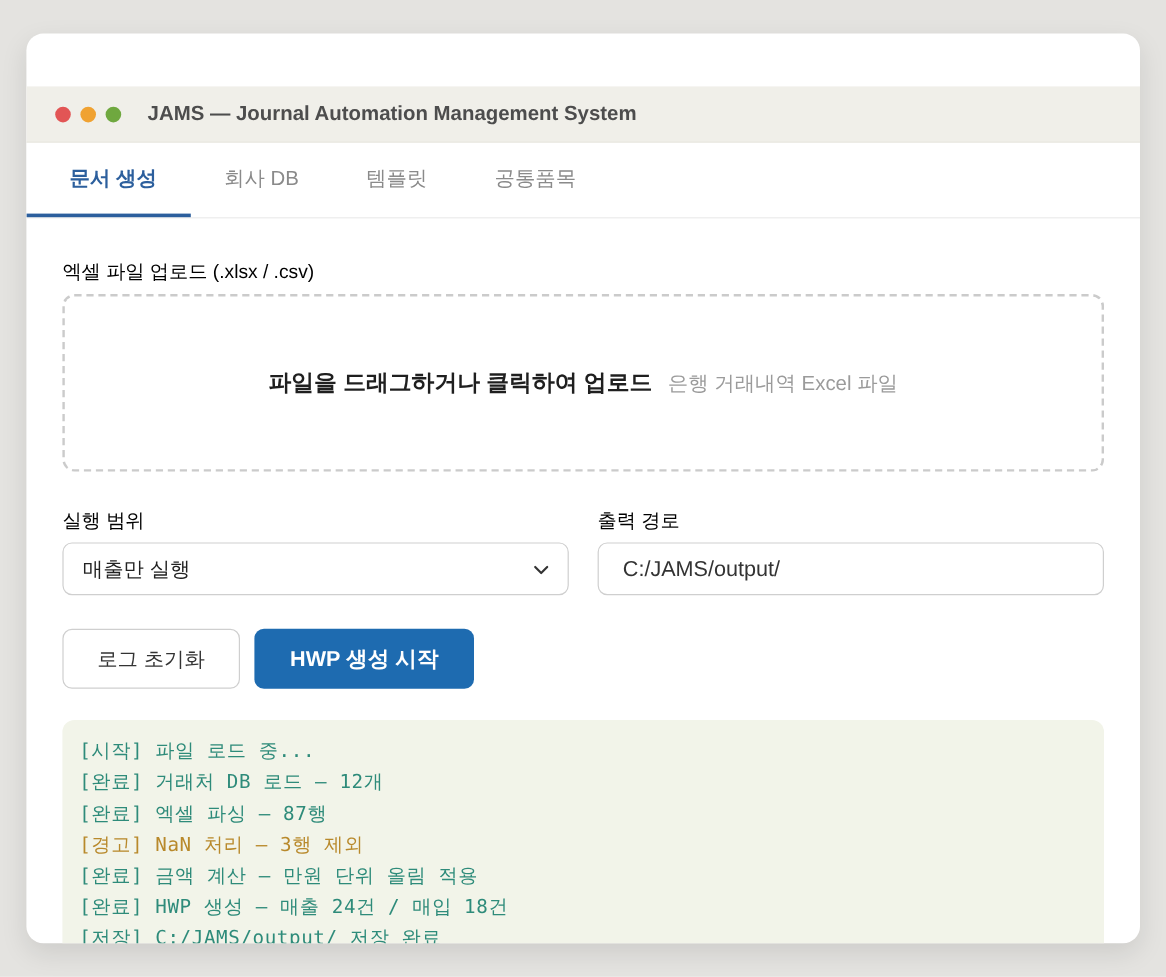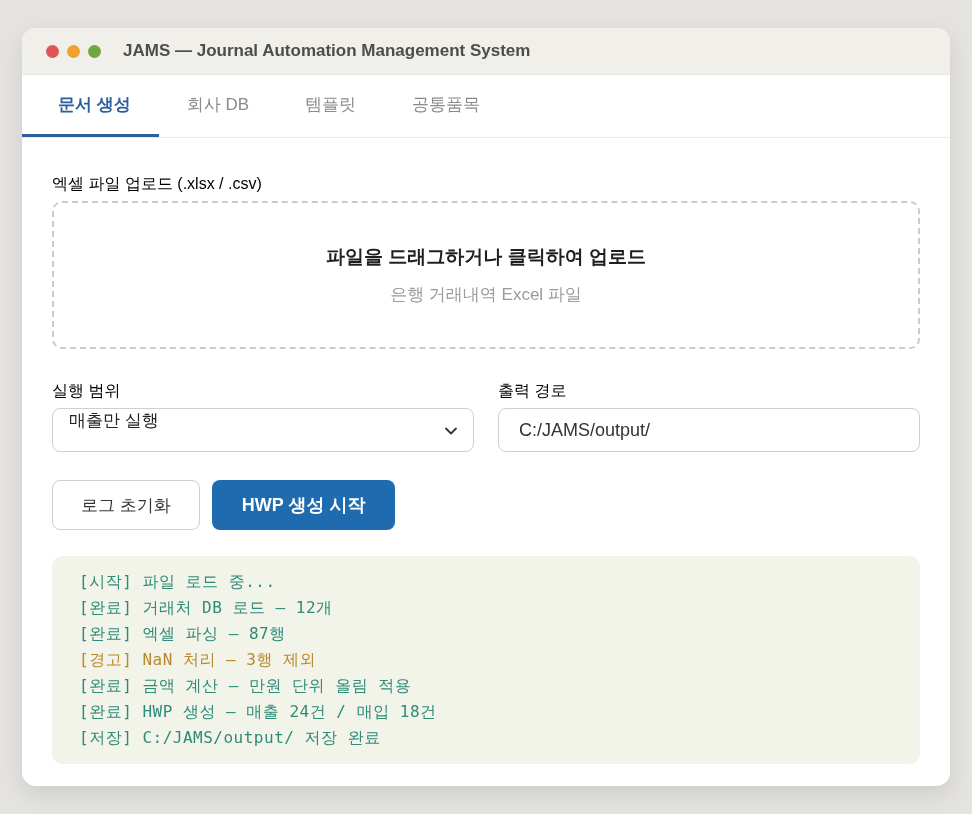--- a/index.html
+++ b/index.html
@@ -10,21 +10,21 @@
     position:relative;
   }
   .window {
     position:absolute; left:22px; top:28px; width:928px; height:758px;
     background:#ffffff; border-radius:14px; overflow:hidden;
     box-shadow:0 8px 22px rgba(0,0,0,0.10);
   }
   
   .titlebar {
     height:47px; background:#f0efe9; border-bottom:1px solid #e7e5dd;
-    display:flex; align-items:center; padding:12px 24px;
+    display:flex; align-items:center; padding:12px 24px;margin-top:44px;
   }
   .dots { display:flex; gap:8px; align-items:center; }
   .dot { width:13px; height:13px; border-radius:50%; }
   .dot.red { background:#e25555; }
   .dot.yellow { background:#f0a231; }
   .dot.green { background:#6fa83f; }
   .win-title { margin-left:22px; font-size:17px; font-weight:600; color:#4d4d4d; }
   
   .tabs {
     height:63px; background:#fff; border-bottom:1px solid #ececec;
@@ -35,30 +35,30 @@
     font-size:17px; color:#8a8a8a; cursor:pointer;
     border-bottom:3px solid transparent;
   }
   .tab.first { padding-left:36px; }
   .tab.active { color:#2c5f9d; font-weight:700; border-bottom-color:#2c5f9d; }
   
   .content { padding:36px 30px 0 30px; }
   .field-label { font-size:16px; color:#000000; margin-bottom:8px; line-height:19px; }
   .dropzone {
     border:2px dashed #cbcbcb; border-radius:10px; height:148px;
-    display:flex; flex-direction:column; align-items:center; justify-content:center;
+    display:flex; flex-direction:row; align-items:center; justify-content:center;
     gap:13px; margin-bottom:32px; cursor:pointer; background:#fff;
   }
   .dz-main { font-size:19px; font-weight:700; color:#1f1f1f; }
   .dz-sub  { font-size:17px; color:#9b9b9b; }
   .form-row { display:flex; gap:24px; margin-bottom:28px; }
   .form-col { flex:1; min-width:0; }
   .select-box {
     position:relative; height:44px; border:1px solid #cfcfcf; border-radius:8px;
-    display:flex; align-items:flex-start; padding:0 40px 0 16px;
+    display:flex; align-items:center; padding:0 40px 0 16px;
     font-size:17px; color:#222; background:#fff; cursor:pointer;
   }
   .select-box svg { position:absolute; right:14px; top:14px; }
   .text-input {
     width:100%; height:44px; border:1px solid #cfcfcf; border-radius:8px;
     padding:0 20px; font-size:18px; color:#333; background:#fff; outline:none;
     font-family:"Liberation Sans","DejaVu Sans",sans-serif;
   }
   .buttons { display:flex; gap:12px; margin-bottom:26px; }
   .btn {
@@ -66,21 +66,21 @@
     font-family:"Liberation Sans","DejaVu Sans",sans-serif;
   }
   .btn-primary {
     background:#1e6bb0; color:#fff; border:none; padding:0 30px; font-weight:600;
   }
   .btn-secondary {
     background:#fff; color:#333; border:1px solid #cfcfcf; padding:0 28px; font-size:17px;
   }
   
   .log {
-    background:#f2f4e9; border-radius:10px; padding:13px 27px;
+    background:#f2f4e9; border-radius:10px; padding:13px 14px;
     font-family:"DejaVu Sans Mono","Liberation Mono",monospace;
     font-size:16px; line-height:26px; color:#2e8b7a; letter-spacing:0.5px;
   }
   .log-line { white-space:pre; }
   .log-line.warn { color:#b8892b; }
 </style>
 </head>
 <body>
 
 <div class="window">

